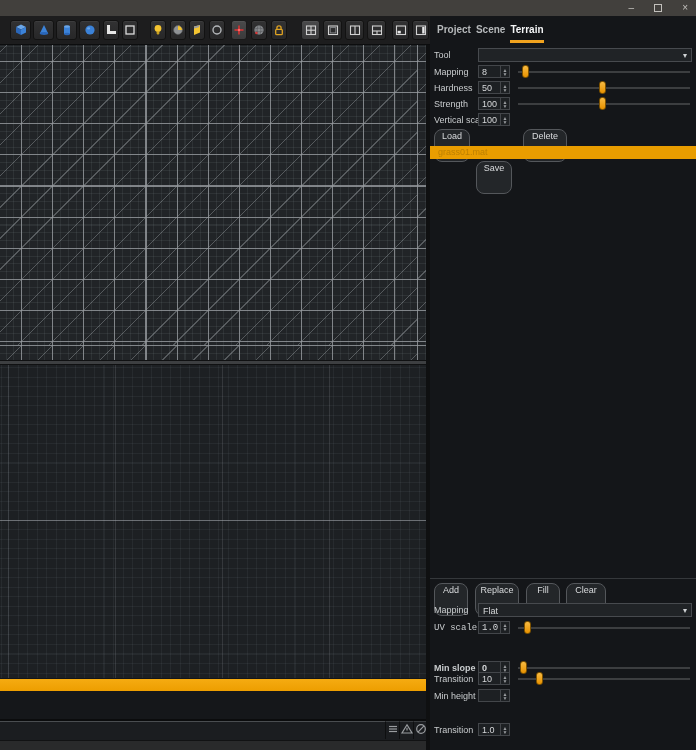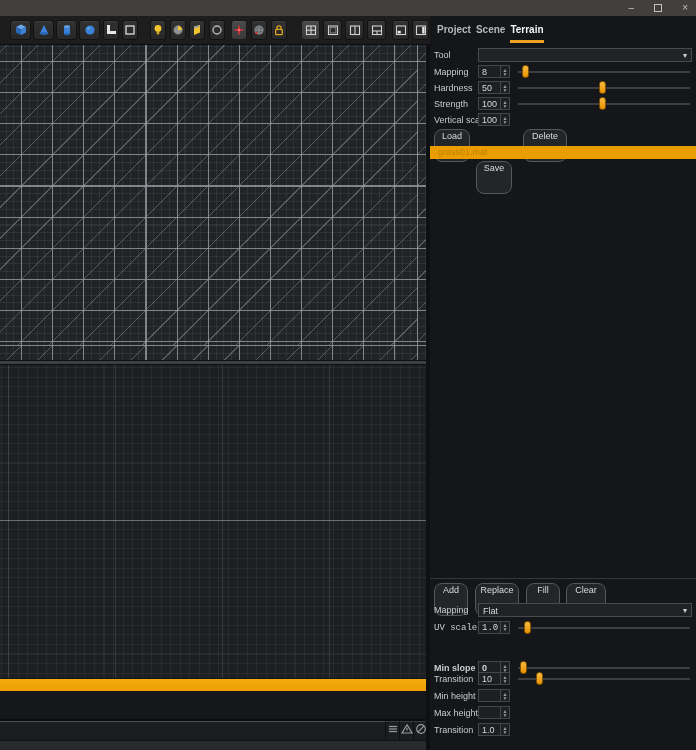--- a/index.html
+++ b/index.html
@@ -413,30 +413,20 @@
       <div class="prow" style="top: 673px;">
         <span class="plabel">Min height</span>
         <div class="valuebox">
           <span class="val"></span>
           <div class="spinner">
             <span>▲</span>
             <span>▼</span>
           </div>
         </div>
       </div>
-      <div class="prow" style="top: 690px;">
-        <span class="plabel">Max height</span>
-        <div class="valuebox">
-          <span class="val"></span>
-          <div class="spinner">
-            <span>▲</span>
-            <span>▼</span>
-          </div>
-        </div>
-      </div>
       <div class="prow" style="top: 707px;">
         <span class="plabel">Transition</span>
         <div class="valuebox">
           <span class="val">1.0</span>
           <div class="spinner">
             <span>▲</span>
             <span>▼</span>
           </div>
         </div>
       </div>

